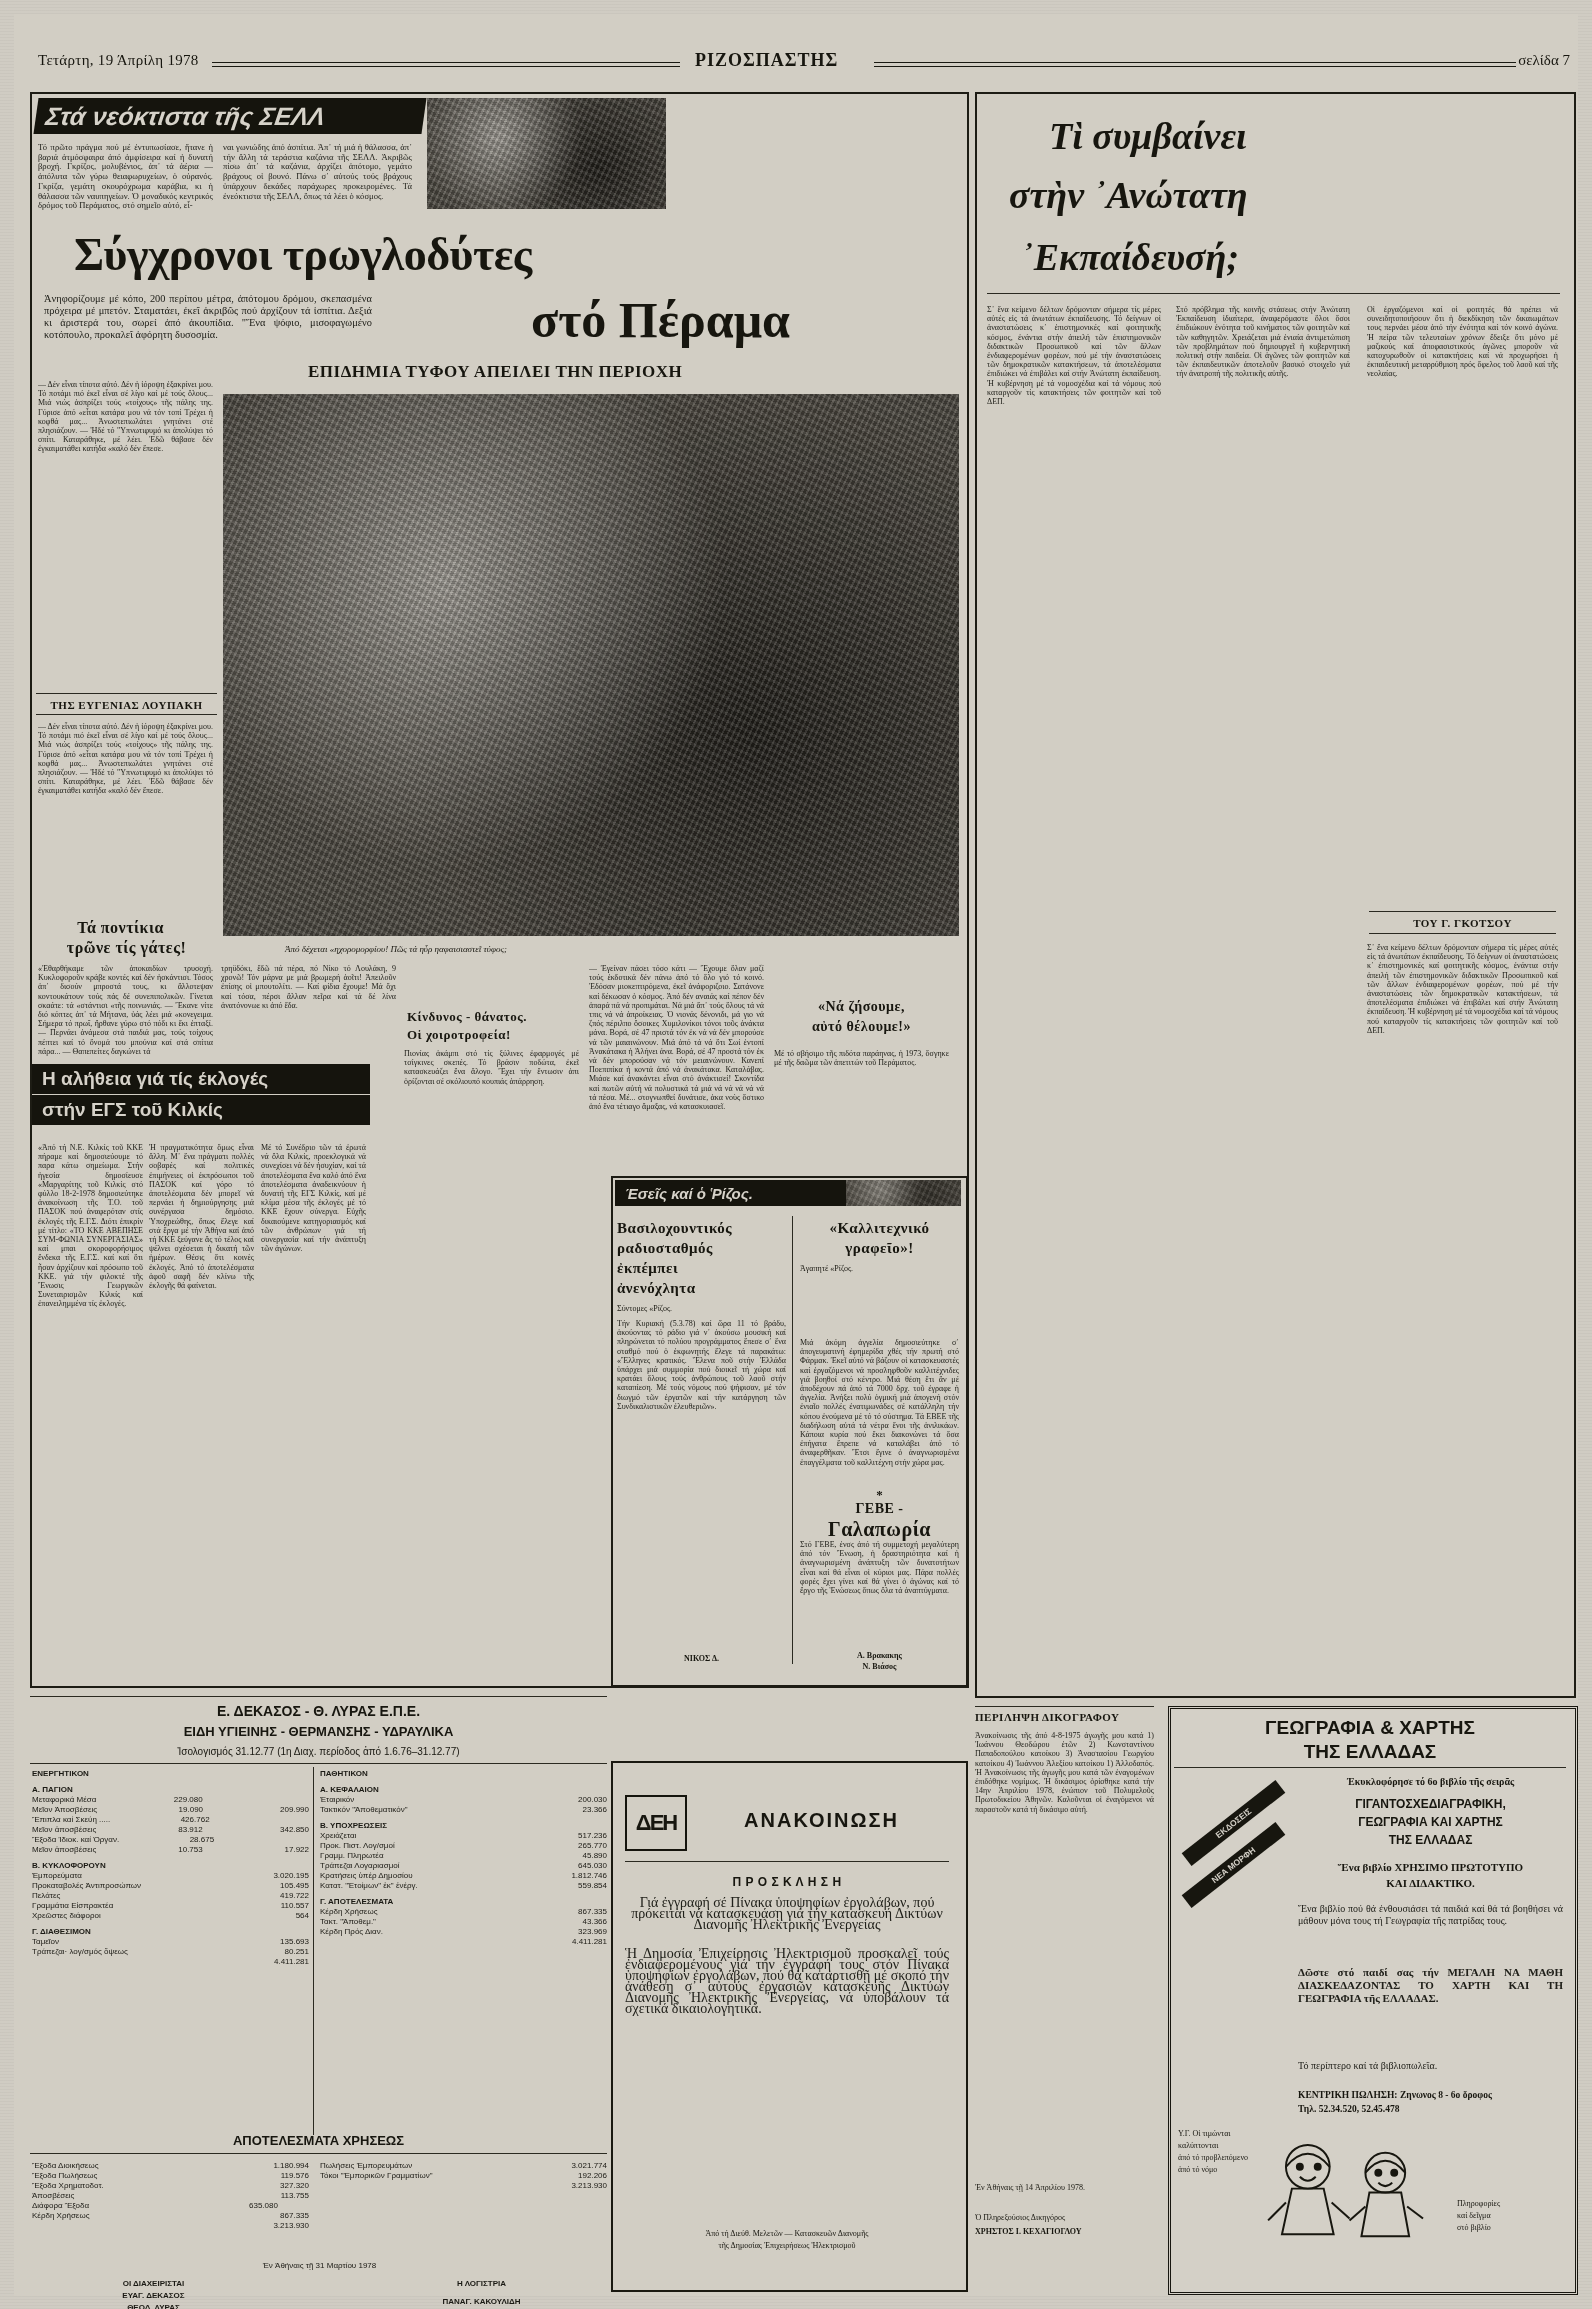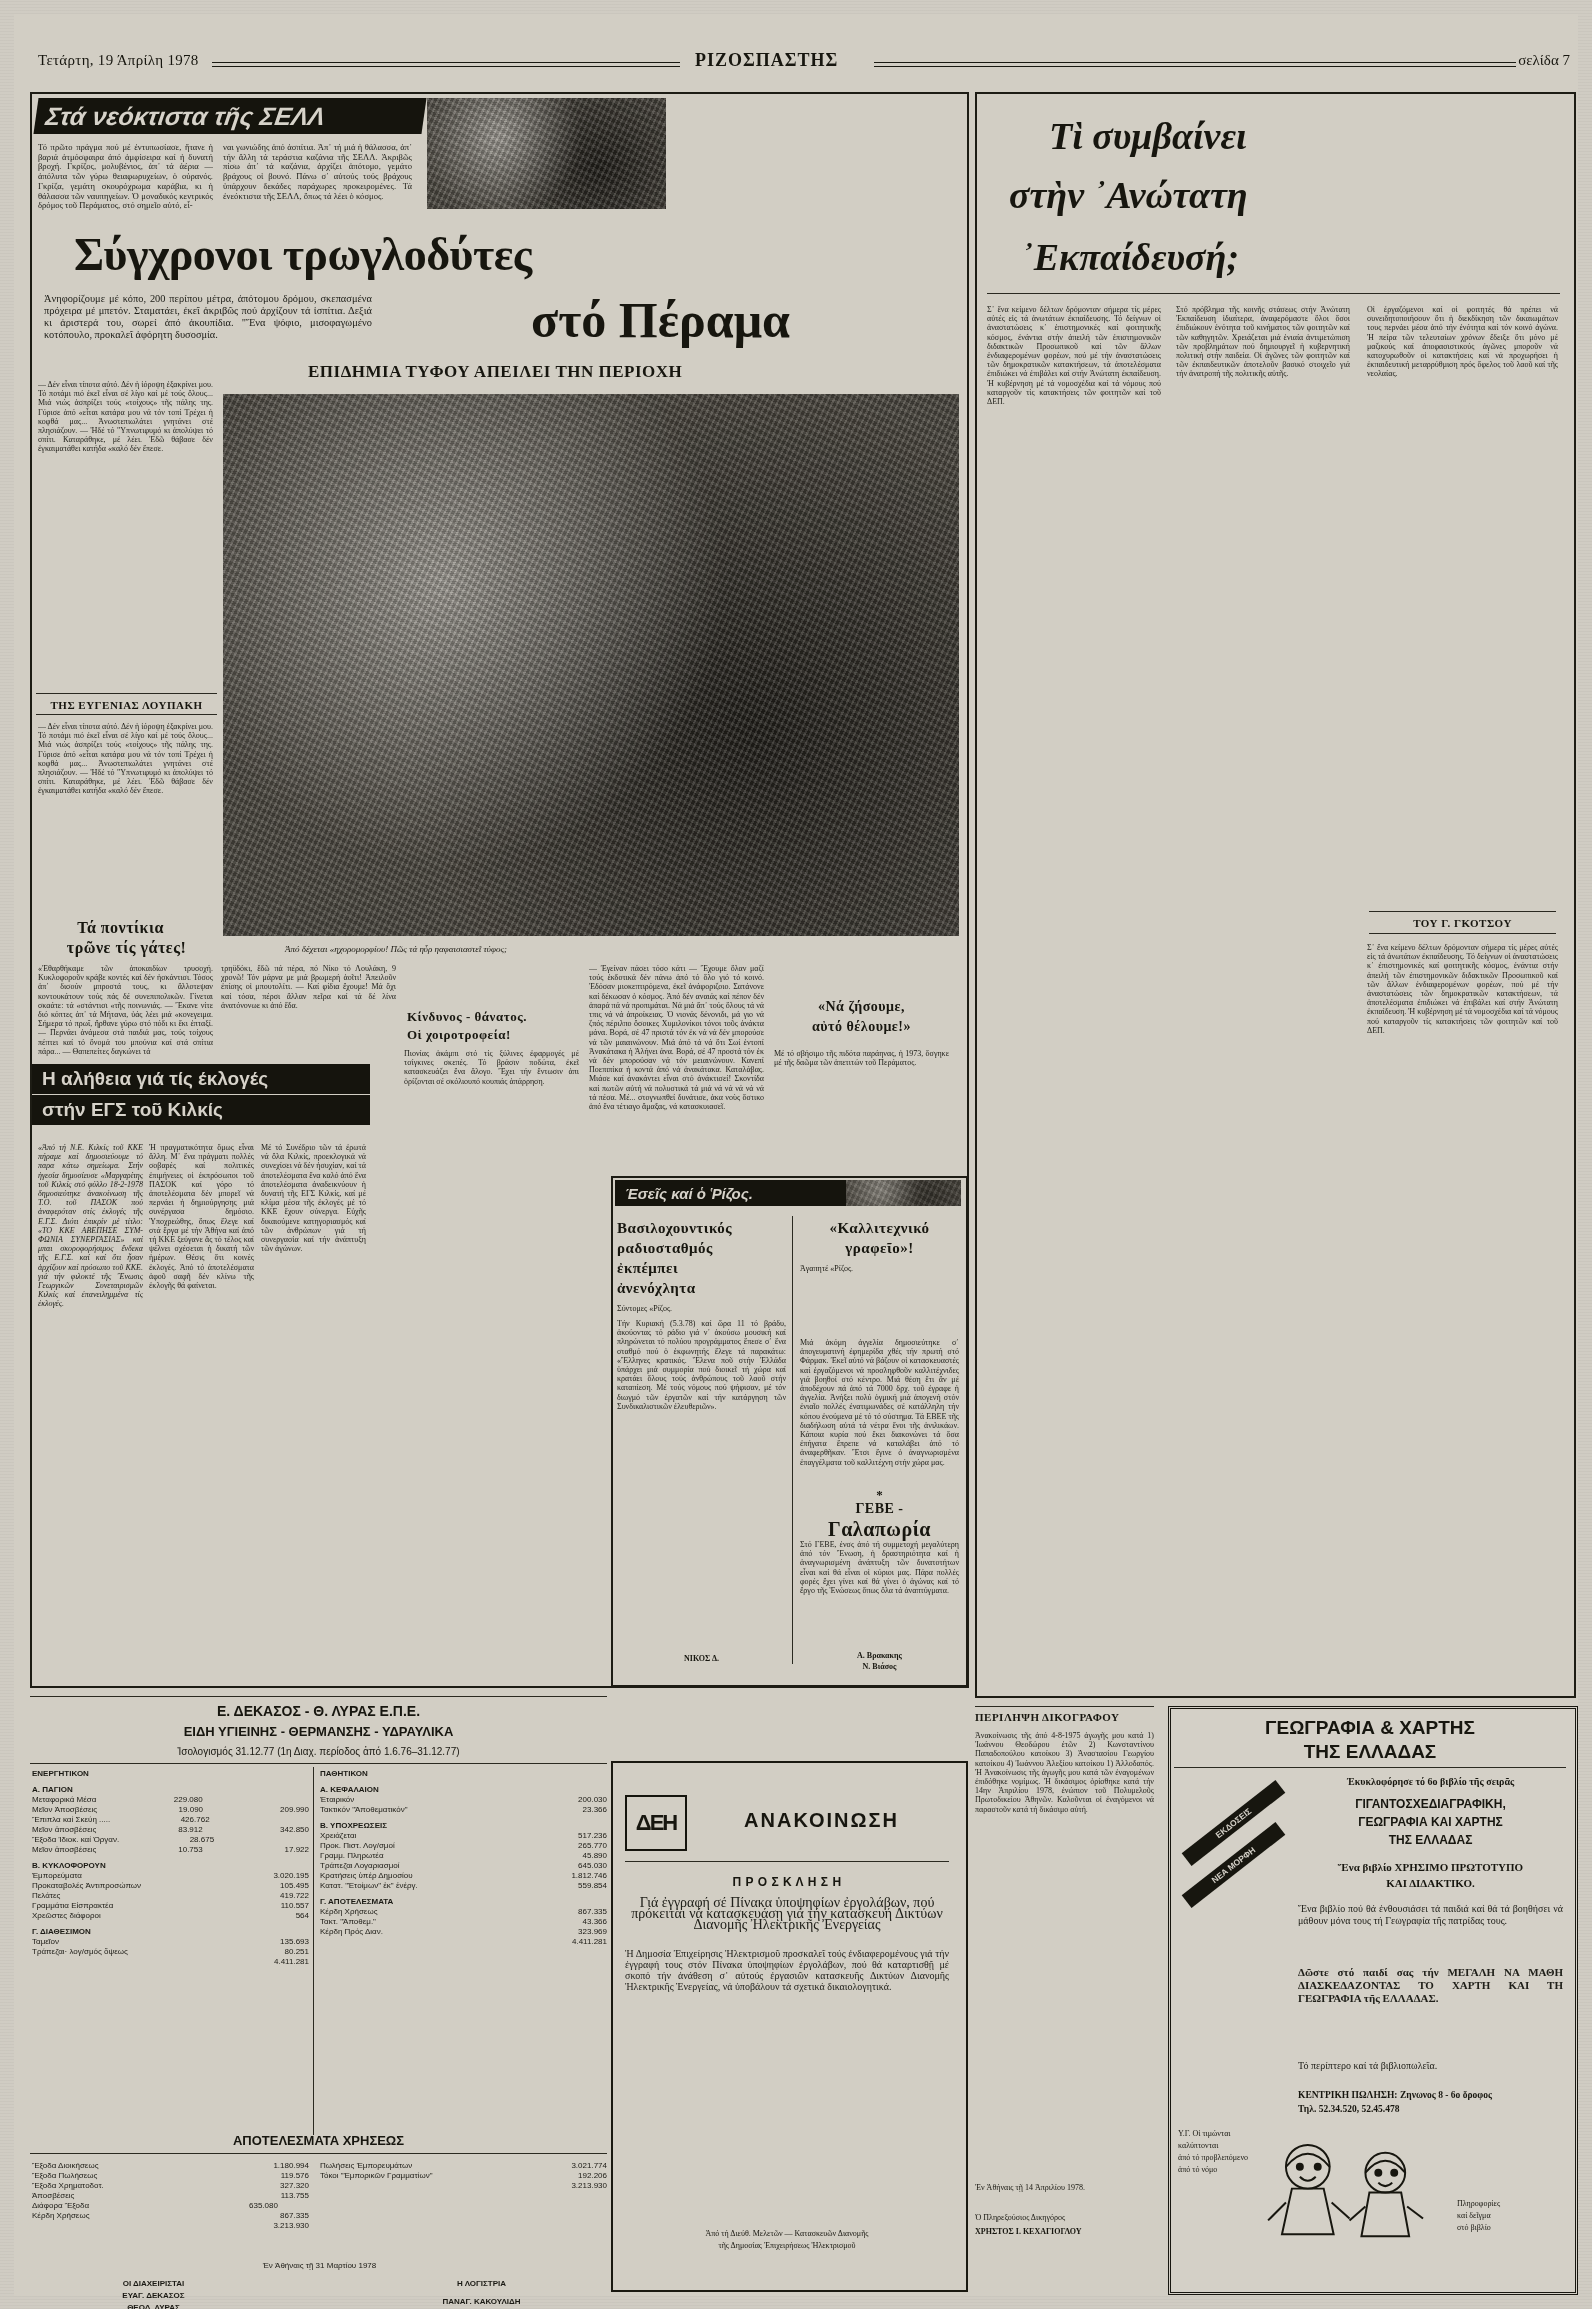--- a/index.html
+++ b/index.html
@@ -154,21 +154,21 @@
   </div>
   <div class="col" style="left:760px;top:1035px;width:175px;height:517px;">
     <div class="body-text small">Μέ τό σβήσιμο τῆς πιδότα παράηνας, ἡ 1973, ὅσγηκε μέ τῆς δαῶμα τῶν ἀπετιτών τοῦ Περάματος.</div>
   </div>
   <div class="byline" style="left:758px;top:985px;width:179px;font-size:14px;">«Νά ζήσουμε,</div>
   <div class="byline" style="left:758px;top:1005px;width:179px;font-size:14px;">αὐτό θέλουμε!»</div>
 
   <div class="invbar" style="left:18px;top:1050px;width:328px;height:30px;font-size:19px;font-style:normal;">Η αλήθεια γιά τίς έκλογές</div>
   <div class="invbar" style="left:18px;top:1081px;width:328px;height:30px;font-size:19px;font-style:normal;">στήν ΕΓΣ τοῦ Κιλκίς</div>
 
-  <div class="col" style="left:24px;top:1129px;width:105px;height:517px;font-style:italic;">
+  <div class="col" style="left:24px;top:1129px;width:105px;height:517px;">
     <div class="body-text small">«Ἀπό τή Ν.Ε. Κιλκίς τοῦ ΚΚΕ πήραμε καί δημοσιεύουμε τό παρα κάτω σημείωμα. Στήν ἡγεσία δημοσίευσε «Μαργαρίτης τοῦ Κιλκίς στό φύλλο 18-2-1978 δημοσιεύτηκε ἀνακοίνωση τῆς Τ.Ο. τοῦ ΠΑΣΟΚ πού ἀναφερόταν στίς ἐκλογές τῆς Ε.Γ.Σ. Διότι ἐπικρίν μέ τίτλο: «ΤΟ ΚΚΕ ΑΒΕΠΗΣΕ ΣΥΜ-ΦΩΝΙΑ ΣΥΝΕΡΓΑΣΙΑΣ» καί μπαι σκοροφορήσιμος ἔνδεκα τῆς Ε.Γ.Σ. καί καί ὅτι ἦσαν ἀρχίζουν καί πρόσωπο τοῦ ΚΚΕ. γιά τήν φιλοκτέ τῆς Ἔνωσις Γεωργικῶν Συνεταιρισμῶν Κιλκίς καί ἐπανειλημμένα τίς ἐκλογές.</div>
   </div>
   <div class="col" style="left:135px;top:1129px;width:105px;height:517px;">
     <div class="body-text small">Ἡ πραγματικότητα ὅμως εἶναι ἄλλη. Μ᾽ ἕνα πράγματι πολλές σοβαρές καί πολιτικές ἐπιμήνειες οἱ ἐκπρόσωποι τοῦ ΠΑΣΟΚ καί γόρο τό ἀποτελέσματα δέν μπορεῖ νά περνάει ἡ δημιούργησης μιά συνέργασα δημόσιο. Ὑποχρεώθης, ὅπως ἔλεγε καί στά ἔργα μέ τήν Ἀθήνα καί ἀπό τή ΚΚΕ ξεύγανε ἄς τό τέλος καί ψέλνει σχέσεται ἡ δικατή τῶν ἡμέρων. Θέσις ὅτι κοινὲς ἐκλογές. Ἀπό τό ἀποτελέσματα ἀφοῦ σαφῆ δέν κλίνω τῆς ἐκλογῆς θά φαίνεται.</div>
   </div>
   <div class="col" style="left:247px;top:1129px;width:105px;height:517px;">
     <div class="body-text small">Μέ τό Συνέδριο τῶν τά ἐρωτά νά ὅλα Κιλκίς, προεκλογικά νά συνεχίσει νά δέν ἡσυχίαν, καί τά ἀποτελέσματα ἕνα καλό ἀπό ἕνα ἀποτελέσματα ἀναδεικνύουν ἡ δυνατή τῆς ΕΓΣ Κιλκίς, καί μέ κλίμα μέσα τῆς ἐκλογές μέ τό ΚΚΕ ἔχουν σύνεργα. Εὐχῆς δικαιούμενε κατηγοριασμός καί τῶν ἀνθρώπων γιά τή συνεργασία καί τήν ἀνάπτυξη τῶν ἀγώνων.</div>
   </div>
 
   <div class="frame" style="left:961px;top:78px;width:597px;height:1602px;"></div>
@@ -433,21 +433,21 @@
 
   <div class="adbox" style="left:597px;top:1747px;width:353px;height:527px;"></div>
   <div class="dei-logo" style="left:611px;top:1781px;">ΔΕΗ</div>
   <div class="byline" style="left:683px;top:1795px;width:249px;font-size:20px;font-family:'Liberation Sans',sans-serif;letter-spacing:2px;">ΑΝΑΚΟΙΝΩΣΗ</div>
   <div class="hrule" style="left:611px;top:1847px;width:324px;"></div>
   <div class="byline" style="left:611px;top:1861px;width:324px;font-size:12px;font-family:'Liberation Sans',sans-serif;">Π Ρ Ο Σ Κ Λ Η Σ Η</div>
   <div class="col" style="left:611px;top:1883px;width:324px;height:46px;">
     <div class="body-text" style="font-size:14px;line-height:11px;text-align:center;">Γιά ἐγγραφή σέ Πίνακα ὑποψηφίων ἐργολάβων, πού πρόκειται νά κατασκευάσῃ γιά τήν κατασκευή Δικτύων Διανομῆς Ἠλεκτρικῆς Ἐνεργείας</div>
   </div>
   <div class="col" style="left:611px;top:1934px;width:324px;height:109px;">
-    <div class="body-text" style="font-size:10px;line-height:11px;">Ἡ Δημοσία Ἐπιχείρησις Ἠλεκτρισμοῦ προσκαλεῖ τούς ἐνδιαφερομένους γιά τήν ἐγγραφή τους στόν Πίνακα ὑποψηφίων ἐργολάβων, πού θά καταρτισθῇ μέ σκοπό τήν ἀνάθεση σ᾽ αὐτούς ἐργασιῶν κατασκευῆς Δικτύων Διανομῆς Ἠλεκτρικῆς Ἐνεργείας, νά ὑποβάλουν τά σχετικά δικαιολογητικά.</div>
+    <div class="body-text" style="font-size:14px;line-height:11px;">Ἡ Δημοσία Ἐπιχείρησις Ἠλεκτρισμοῦ προσκαλεῖ τούς ἐνδιαφερομένους γιά τήν ἐγγραφή τους στόν Πίνακα ὑποψηφίων ἐργολάβων, πού θά καταρτισθῇ μέ σκοπό τήν ἀνάθεση σ᾽ αὐτούς ἐργασιῶν κατασκευῆς Δικτύων Διανομῆς Ἠλεκτρικῆς Ἐνεργείας, νά ὑποβάλουν τά σχετικά δικαιολογητικά.</div>
   </div>
   <div class="tiny center" style="position:absolute;left:611px;top:2215px;width:324px;">Ἀπό τή Διεύθ. Μελετῶν — Κατασκευῶν Διανομῆς</div>
   <div class="tiny center" style="position:absolute;left:611px;top:2227px;width:324px;">τῆς Δημοσίας Ἐπιχειρήσεως Ἠλεκτρισμοῦ</div>
 
   <div class="hrule" style="left:961px;top:1692px;width:179px;"></div>
   <div class="byline" style="left:961px;top:1697px;width:179px;font-size:11px;text-align:left;">ΠΕΡΙΛΗΨΗ ΔΙΚΟΓΡΑΦΟΥ</div>
   <div class="col" style="left:961px;top:1717px;width:179px;height:537px;">
     <div class="body-text small">Ἀνακοίνωσις τῆς ἀπό 4-8-1975 ἀγωγῆς μου κατά 1) Ἰωάννου Θεοδώρου ἐτῶν 2) Κωνσταντίνου Παπαδοπούλου κατοίκου 3) Ἀναστασίου Γεωργίου κατοίκου 4) Ἰωάννου Ἀλεξίου κατοίκου 1) Ἀλλοδαπός. Ἡ Ἀνακοίνωσις τῆς ἀγωγῆς μου κατά τῶν ἐναγομένων ἐπιδόθηκε νομίμως. Ἡ δικάσιμος ὁρίσθηκε κατά τήν 14ην Ἀπριλίου 1978, ἐνώπιον τοῦ Πολυμελοῦς Πρωτοδικείου Ἀθηνῶν. Καλοῦνται οἱ ἐναγόμενοι νά παραστοῦν κατά τή δικάσιμο αὐτή.</div>
   </div>
   <div class="tiny" style="position:absolute;left:961px;top:2169px;width:179px;">Ἐν Ἀθήναις τῇ 14 Ἀπριλίου 1978.</div>

